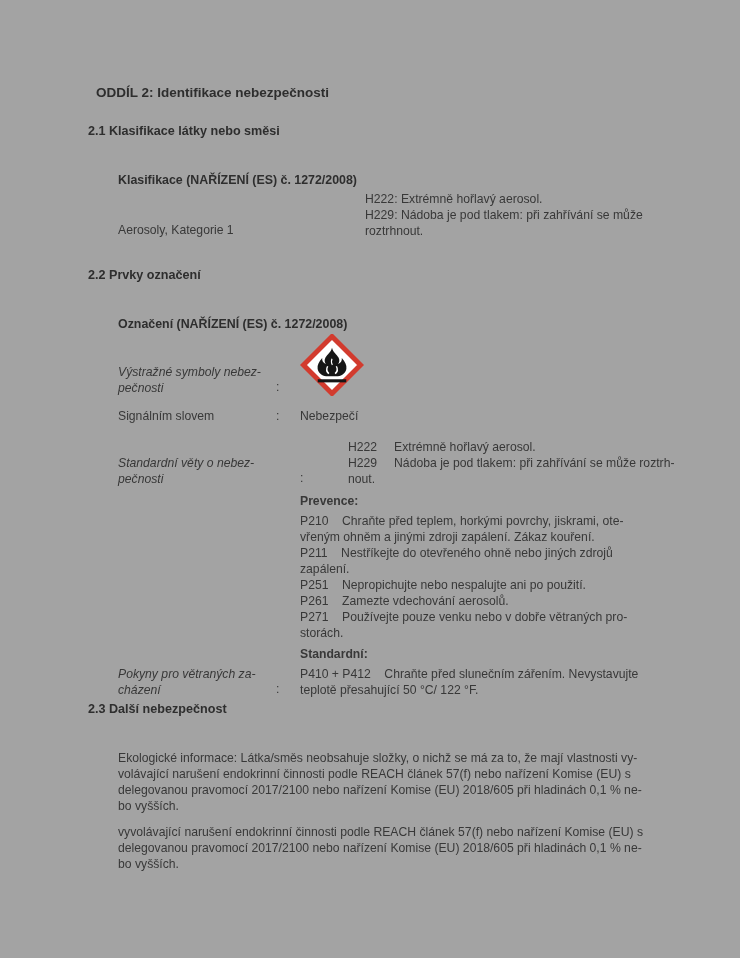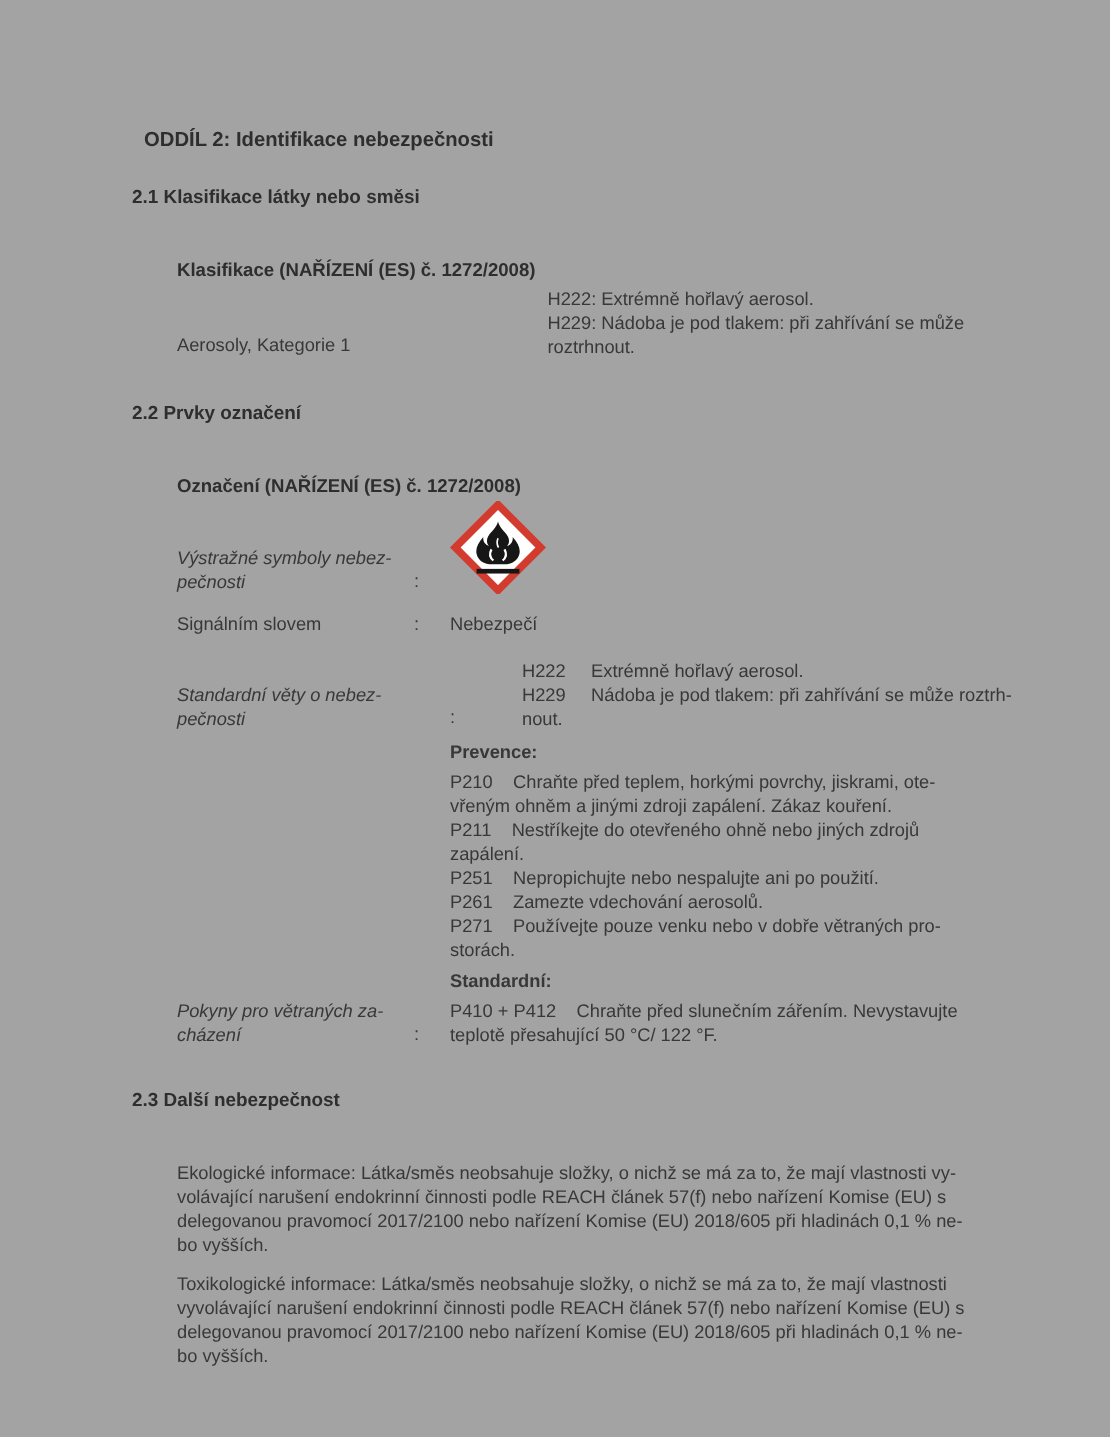--- a/index.html
+++ b/index.html
@@ -29,21 +29,21 @@
   .lbl.lines div { white-space:pre; line-height:16px;font-style:italic; }
   .para { margin:0 0 10px 0; }
   
   .mt2  { margin-top:2px; }
   .mt3  { margin-top:3px; }
   .mt5  { margin-top:5px; }
   .mt6  { margin-top:6px; }
   .mt8  { margin-top:8px; }
   .mt10 { margin-top:10px; }
   .mt12 { margin-top:12px; }
-  .mt13 { margin-top:27px; }
+  .mt13 { margin-top:3px; }
   .mt14 { margin-top:14px;gap:24px; }
   .mt28 { margin-top:28px; }
   .pictogram-svg { display:block; width:64px; height:62px; margin-top:-4px; }
 </style>
 </head>
 <body>
 
 <div class="page">
 
   <div class="h1">ODDÍL 2: Identifikace nebezpečnosti</div>
@@ -142,20 +142,19 @@
 
   <div class="h2 mt13">2.3 Další nebezpečnost</div>
   <div class="block">
     <div class="para lines mt10">
         <div>Ekologické informace: Látka/směs neobsahuje složky, o nichž se má za to, že mají vlastnosti vy-</div>
         <div>volávající narušení endokrinní činnosti podle REACH článek 57(f) nebo nařízení Komise (EU) s</div>
         <div>delegovanou pravomocí 2017/2100 nebo nařízení Komise (EU) 2018/605 při hladinách 0,1 % ne-</div>
         <div>bo vyšších.</div>
       </div>
     <div class="para lines mt10">
-        <div>Toxikologické informace: Látka/směs neobsahuje složky, o nichž se má za to, že mají vlastnosti</div>
         <div>vyvolávající narušení endokrinní činnosti podle REACH článek 57(f) nebo nařízení Komise (EU) s</div>
         <div>delegovanou pravomocí 2017/2100 nebo nařízení Komise (EU) 2018/605 při hladinách 0,1 % ne-</div>
         <div>bo vyšších.</div>
       </div>
   </div>
 
 </div>
 
 </body></html>

